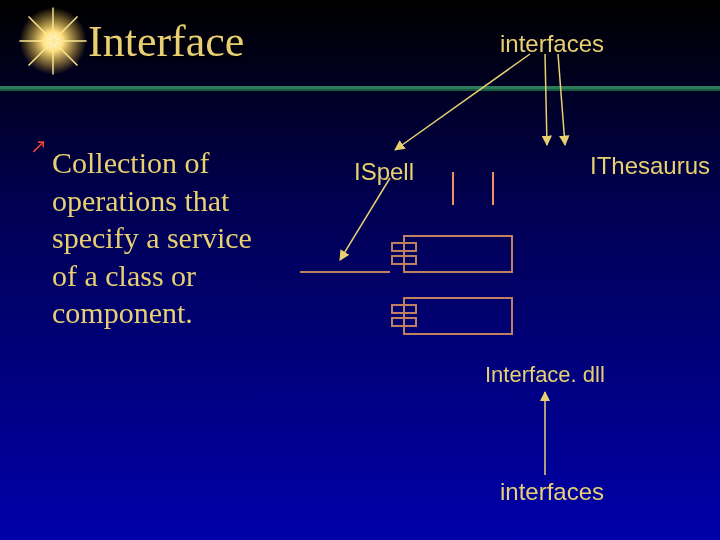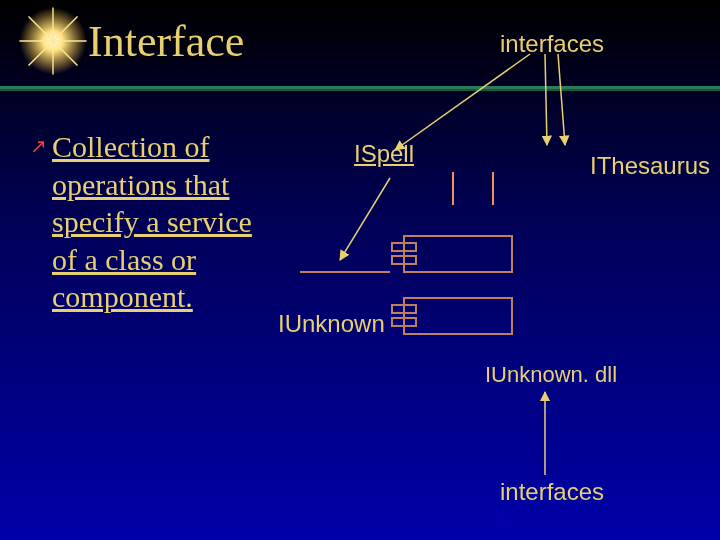--- a/index.html
+++ b/index.html
@@ -46,26 +46,25 @@
     position: absolute;
     left: 30px;
     top: 134px;
     color: #e84040;
     font-size: 20px;
     font-family: Arial, sans-serif;
   }
   .body-text {
     position: absolute;
     left: 52px;
-    top: 128px;
+    top: 144px;
     width: 230px;
     color: #e8d070;
     font-size: 30px;
     line-height: 1.25;
-    text-decoration: underline;
   }
   .diagram-label {
     position: absolute;
     color: #e8d070;
     font-family: Arial, Helvetica, sans-serif;
     font-size: 24px;
     white-space: nowrap;
   }
   .dll-label {
     position: absolute;
@@ -105,24 +104,23 @@
     </g>
   </svg>
 
   <div class="title">Interface</div>
   <div class="hrule"></div>
 
   <div class="bullet-arrow">↗</div>
   <div class="body-text">Collection of operations that specify a service of a class or component.</div>
 
   <div class="diagram-label" style="left:500px; top:30px;">interfaces</div>
-  <div class="diagram-label" style="left:354px; top:140px;text-decoration:underline;">ISpell</div>
+  <div class="diagram-label" style="left:354px; top:158px;">ISpell</div>
   <div class="diagram-label" style="left:590px; top:152px;">IThesaurus</div>
-  <div class="diagram-label" style="left:278px; top:310px;">IUnknown</div>
-  <div class="dll-label" style="left:485px; top:362px;">IUnknown. dll</div>
+  <div class="dll-label" style="left:485px; top:362px;">Interface. dll</div>
   <div class="diagram-label" style="left:500px; top:478px;">interfaces</div>
 
   <svg class="diagram" viewBox="0 0 720 540">
     <defs>
       <marker id="arr" viewBox="0 0 10 10" refX="9" refY="5" markerWidth="7" markerHeight="7" orient="auto-start-reverse">
         <path d="M 0 0 L 10 5 L 0 10 z" fill="#e8d070"></path>
       </marker>
     </defs>
 
     <line x1="530" y1="54" x2="395" y2="150" stroke="#e8d070" stroke-width="1.5" marker-end="url(#arr)"></line>

